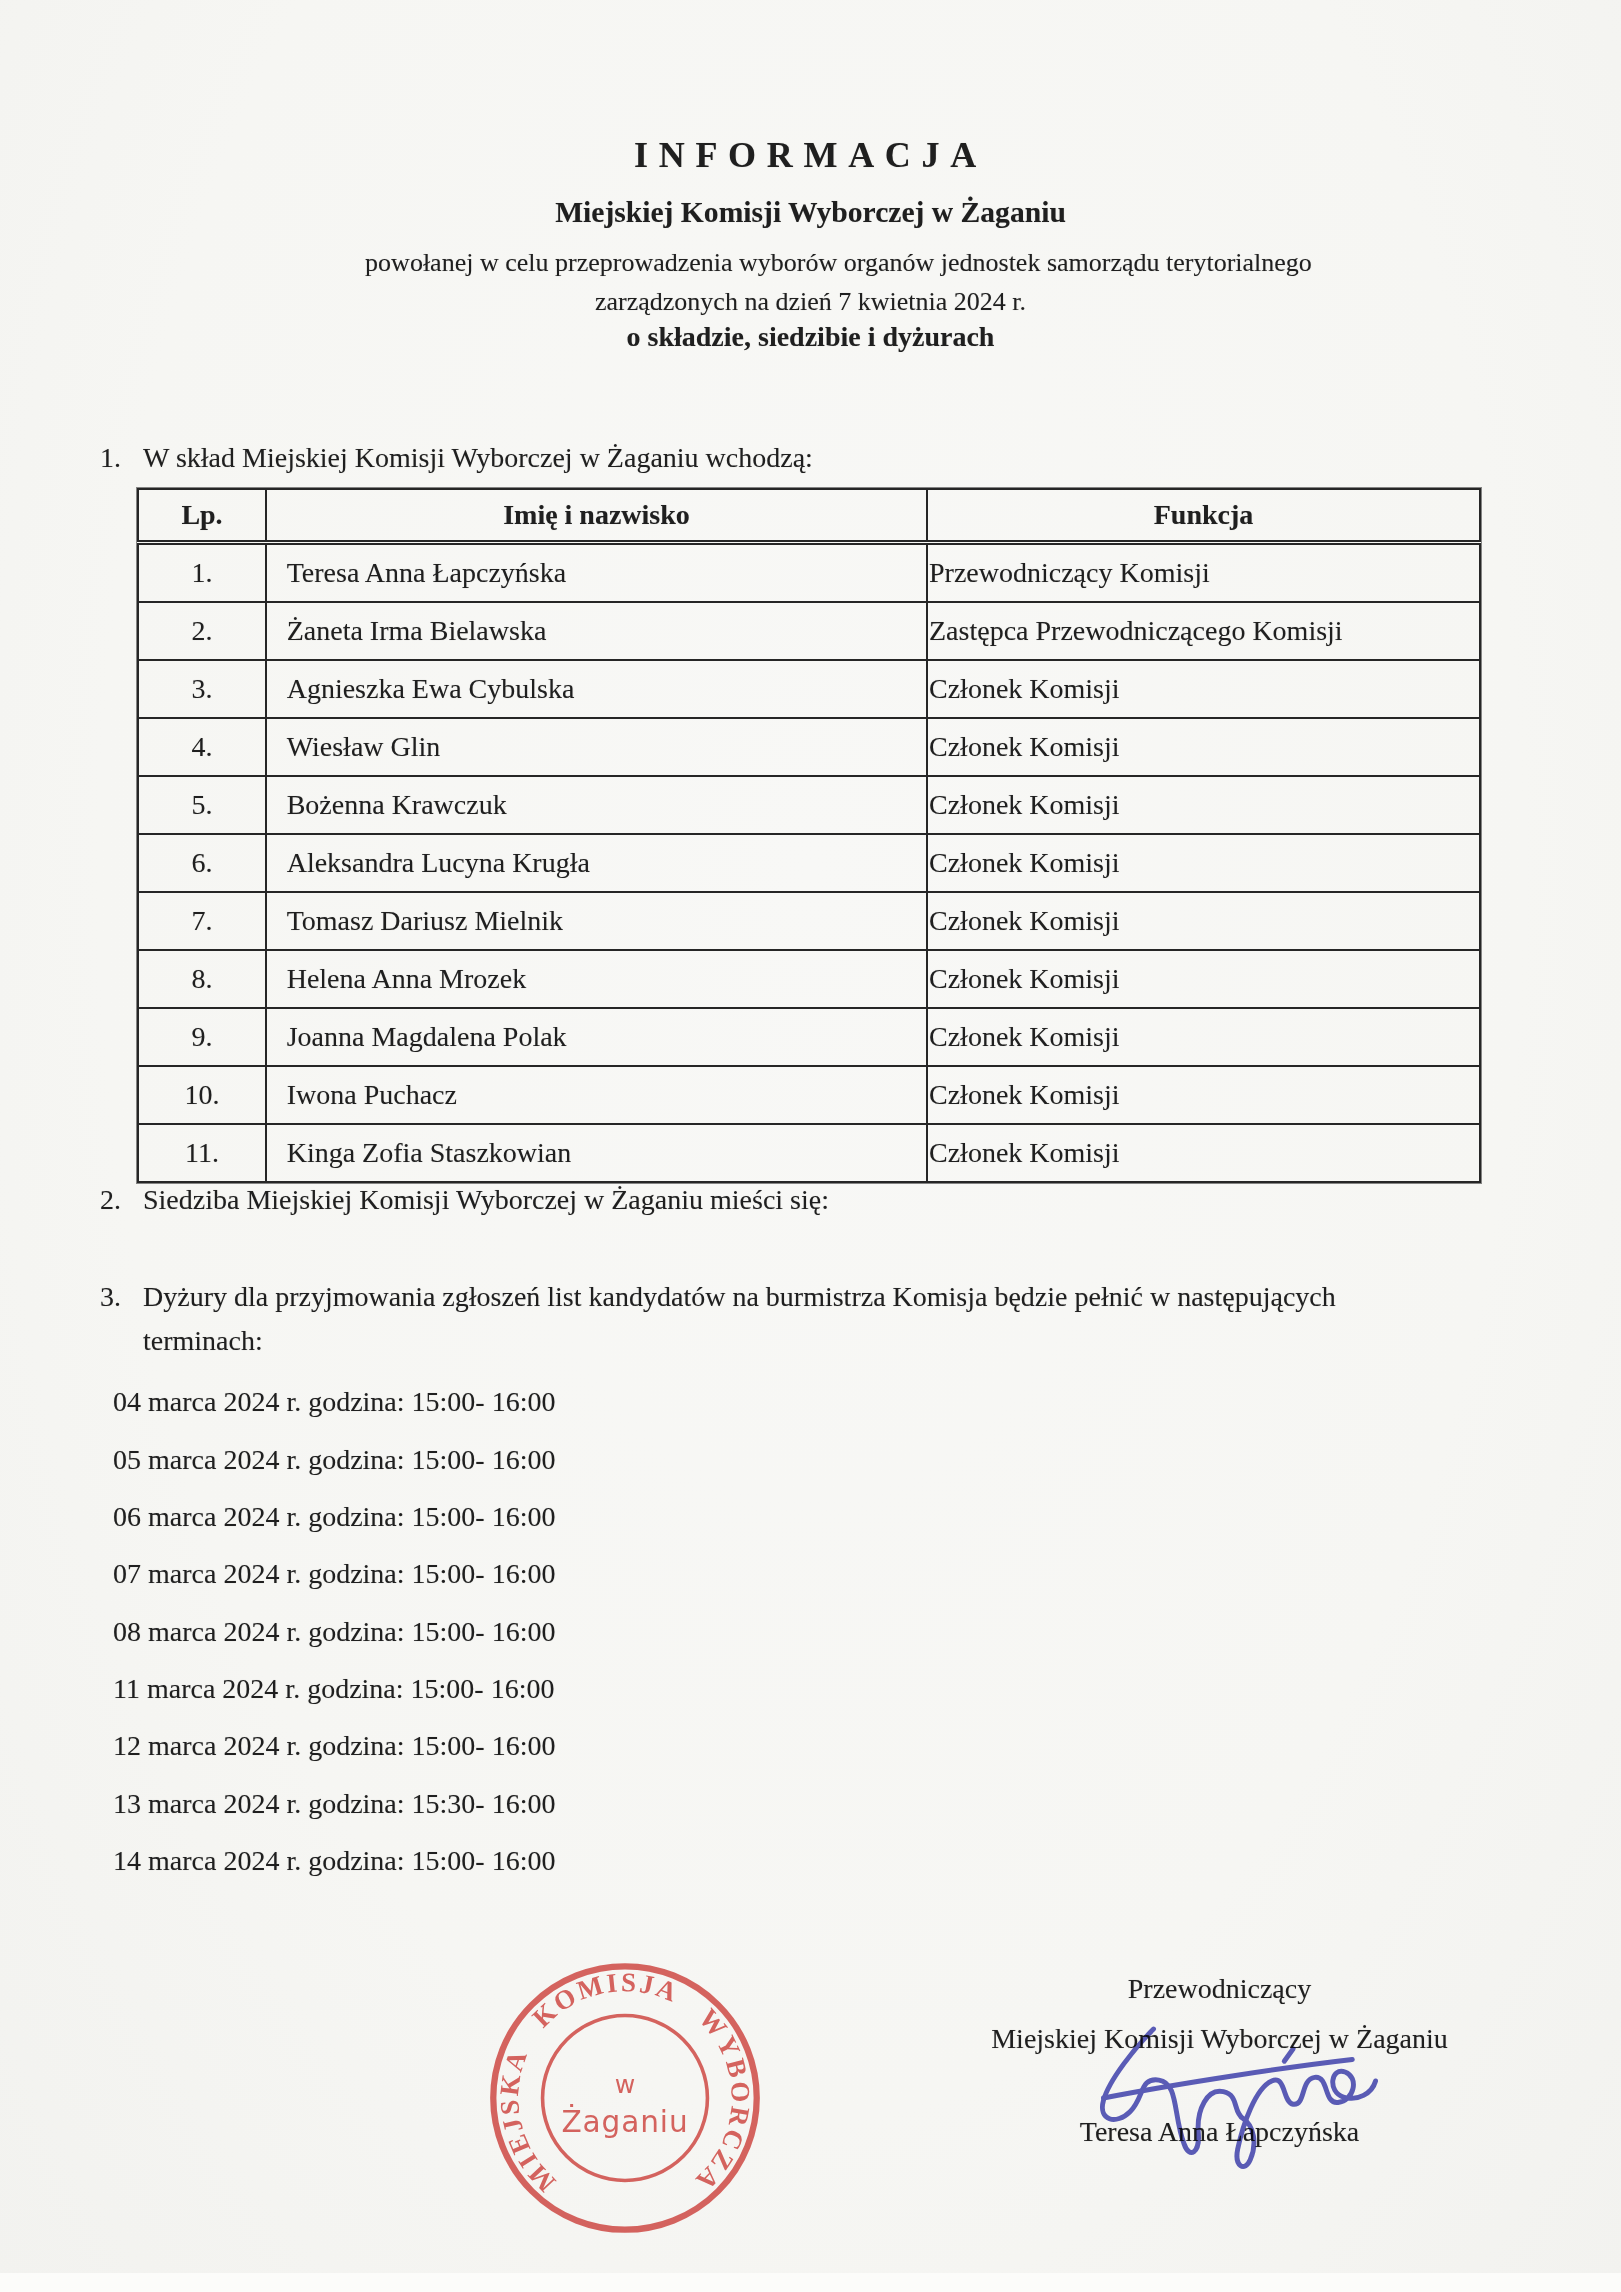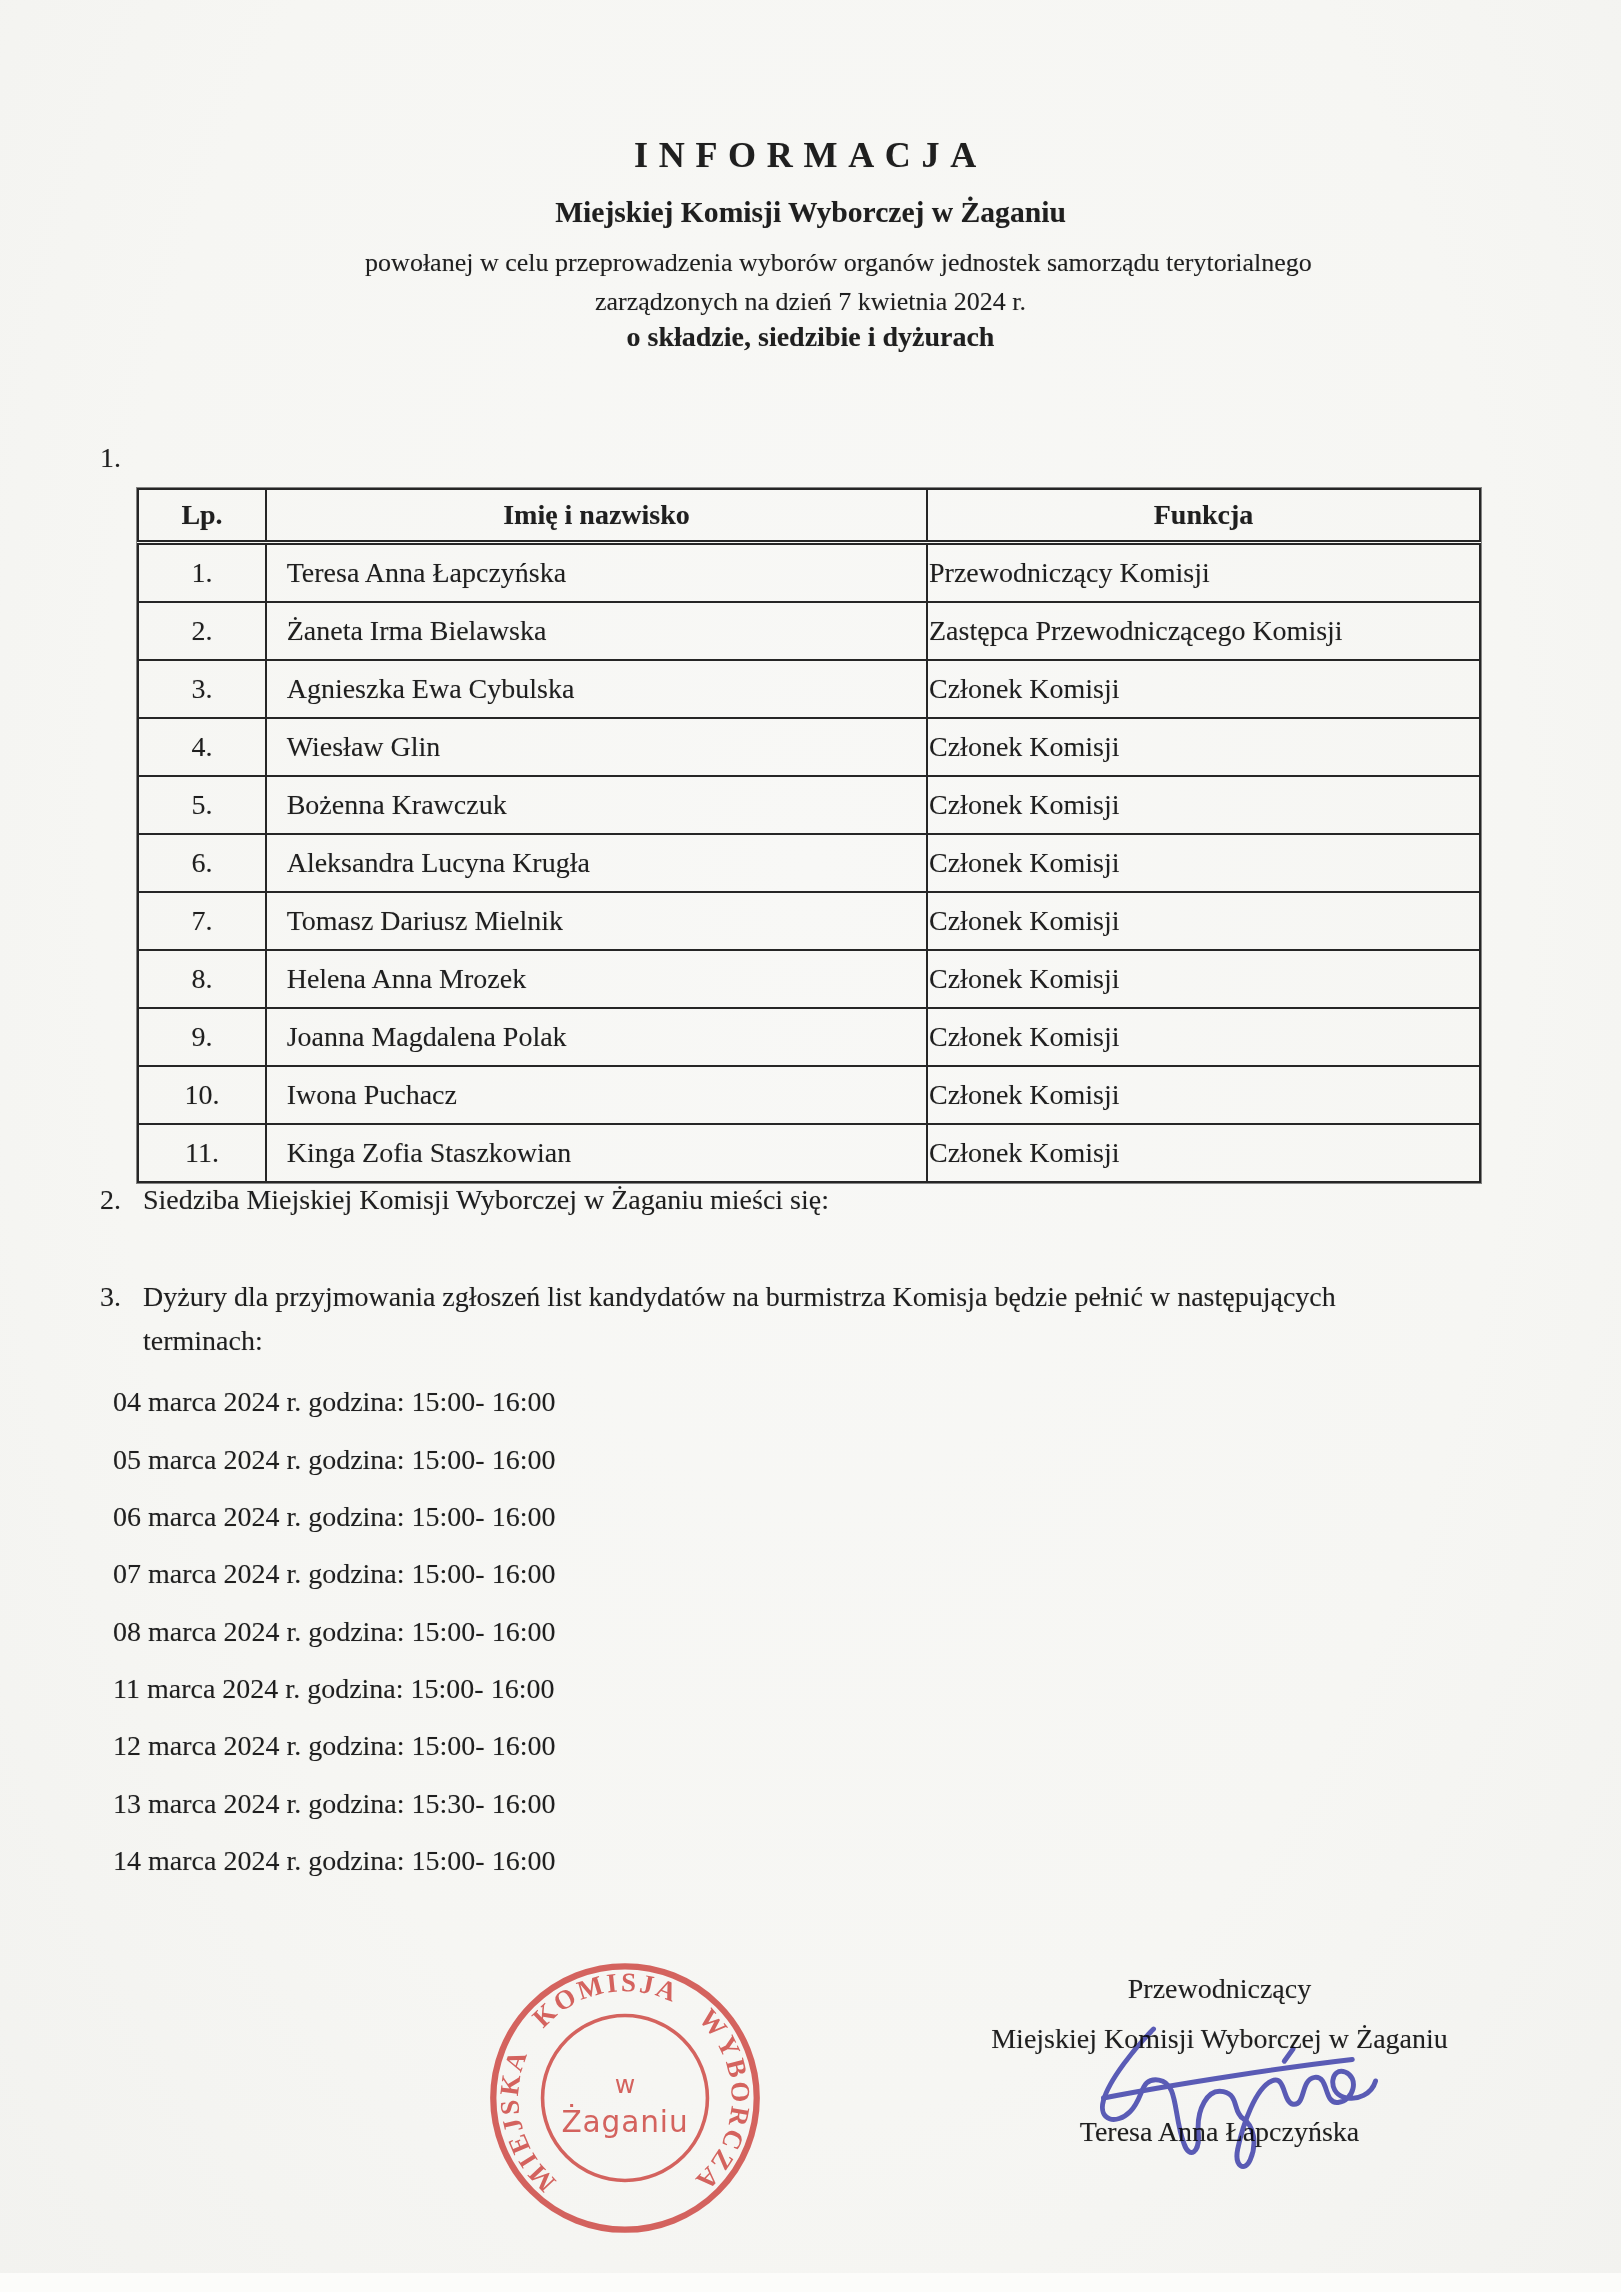--- a/index.html
+++ b/index.html
@@ -72,20 +72,21 @@
 <div class="page">
 
   <div class="abs ctr doc-title soft">INFORMACJA</div>
   <div class="abs ctr org-line soft">Miejskiej Komisji Wyborczej w Żaganiu</div>
   <div class="abs ctr purpose-line soft">powołanej w celu przeprowadzenia wyborów organów jednostek samorządu terytorialnego</div>
   <div class="abs ctr date-line soft">zarządzonych na dzień 7 kwietnia 2024 r.</div>
   <div class="abs ctr subject-line soft">o składzie, siedzibie i dyżurach</div>
 
   <div class="abs sec1 num-item soft">
     <span class="num">1.</span>
+    <span>W skład Miejskiej Komisji Wyborczej w Żaganiu wchodzą:</span>
   </div>
 
   <table class="roster soft">
     <colgroup>
         <col class="c-lp">
         <col class="c-name">
         <col class="c-role">
       </colgroup>
     <thead>
       <tr>

